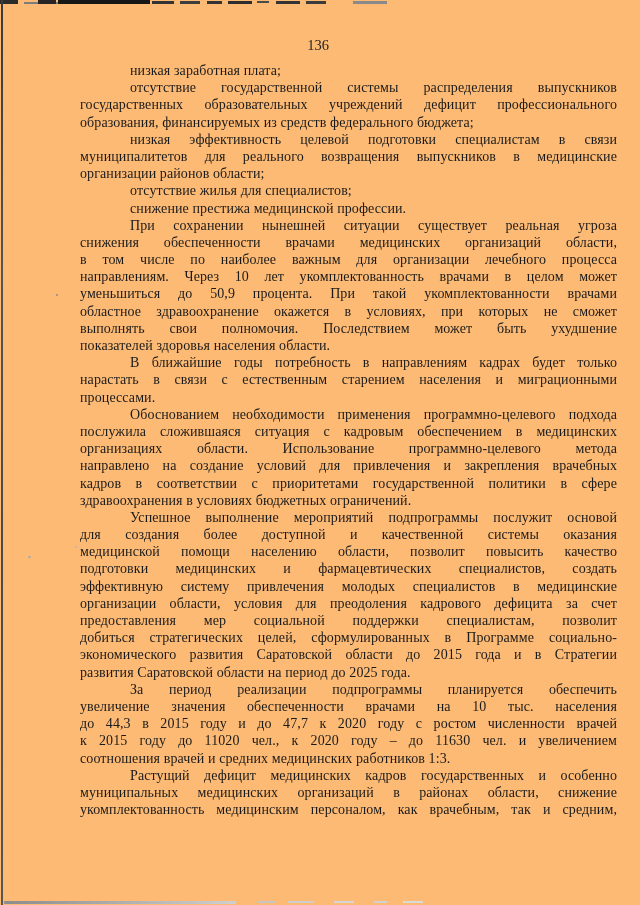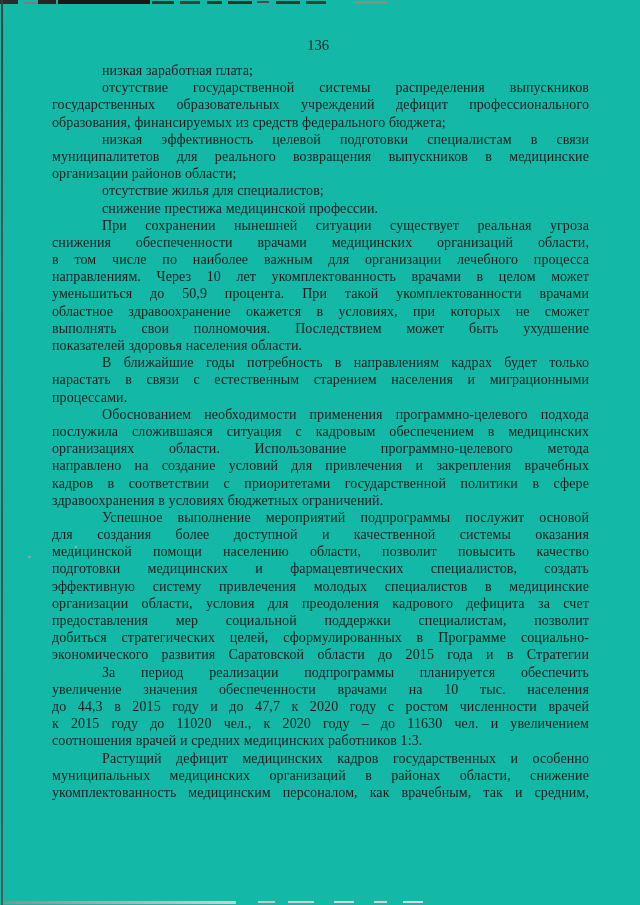--- a/index.html
+++ b/index.html
@@ -1,37 +1,37 @@
 <!DOCTYPE html>
 <html><head>
 <meta charset="utf-8">
 <style>
   html, body { margin: 0; padding: 0; }
   body { width: 640px; height: 905px; }
   #page {
     position: relative;
     width: 640px;
     height: 905px;
-    background: #14b8a6;
+    background: #fdba74;
     overflow: hidden;
     font-family: "Liberation Serif", "DejaVu Serif", serif;
     color: #1a1a1a;
   }
   .page-number {
     position: absolute;
     top: 37px;
     left: 0;
     width: 636px;
     text-align: center;
     font-size: 14.5px;
     color: #1f1f1f;
   }
   .doc-body {
     position: absolute;
-    left: 52px;
+    left: 80px;
     top: 62px;
     width: 537px;
     font-size: 14px;
     line-height: 17.2px;
     color: #1b1b1b;
     letter-spacing: 0.1px;
   }
   .paragraph { margin: 0; padding: 0; }
   .line {
     height: 17.2px;
@@ -147,20 +147,21 @@
       <div class="paragraph">
         <div class="line indent">Успешное выполнение мероприятий подпрограммы послужит основой</div>
         <div class="line">для создания более доступной и качественной системы оказания</div>
         <div class="line">медицинской помощи населению области, позволит повысить качество</div>
         <div class="line">подготовки медицинских и фармацевтических специалистов, создать</div>
         <div class="line">эффективную систему привлечения молодых специалистов в медицинские</div>
         <div class="line">организации области, условия для преодоления кадрового дефицита за счет</div>
         <div class="line">предоставления мер социальной поддержки специалистам, позволит</div>
         <div class="line">добиться стратегических целей, сформулированных в Программе социально-</div>
         <div class="line">экономического развития Саратовской области до 2015 года и в Стратегии</div>
+        <div class="line last">развития Саратовской области на период до 2025 года.</div>
       </div>
       <div class="paragraph">
         <div class="line indent">За период реализации подпрограммы планируется обеспечить</div>
         <div class="line">увеличение значения обеспеченности врачами на 10 тыс. населения</div>
         <div class="line">до 44,3 в 2015 году и до 47,7 к 2020 году с ростом численности врачей</div>
         <div class="line">к 2015 году до 11020 чел., к 2020 году – до 11630 чел. и увеличением</div>
         <div class="line last">соотношения врачей и средних медицинских работников 1:3.</div>
       </div>
       <div class="paragraph">
         <div class="line indent">Растущий дефицит медицинских кадров государственных и особенно</div>

